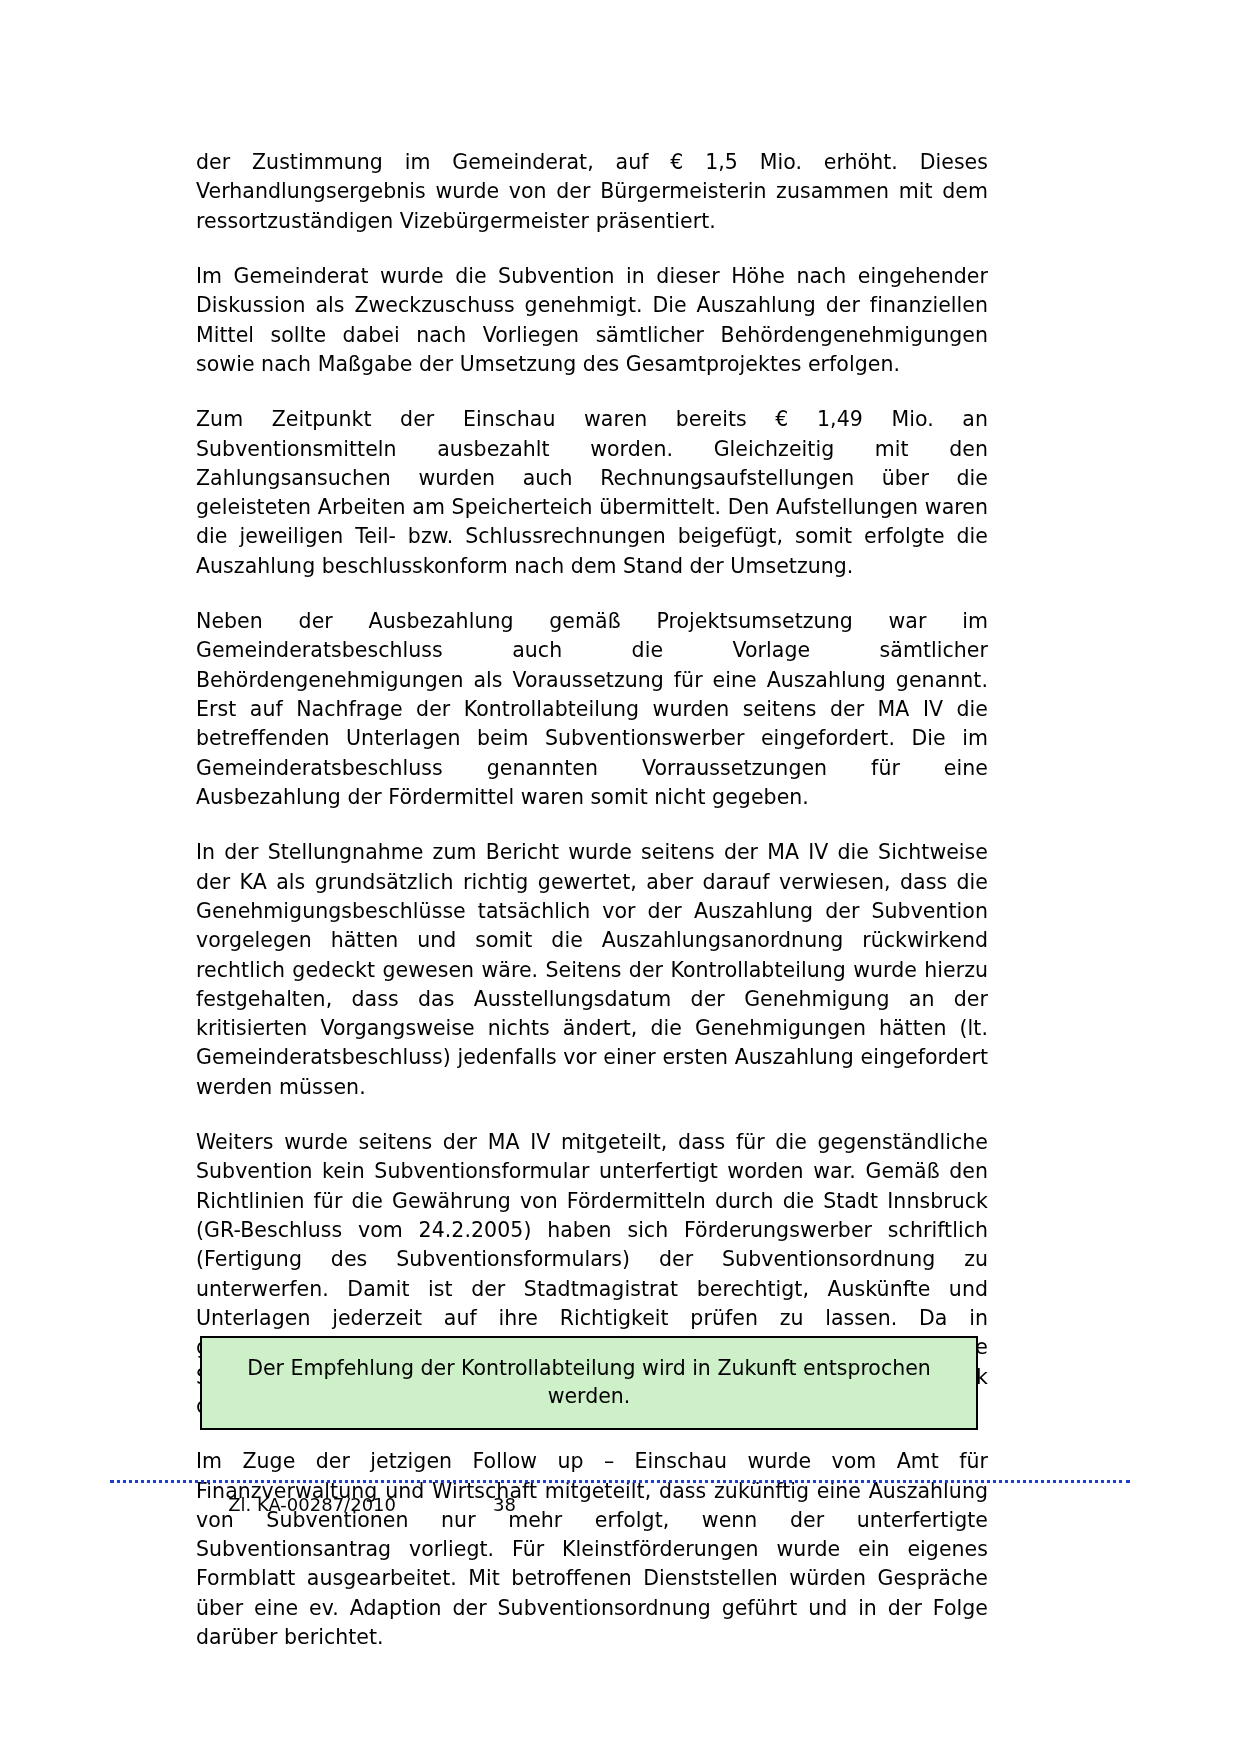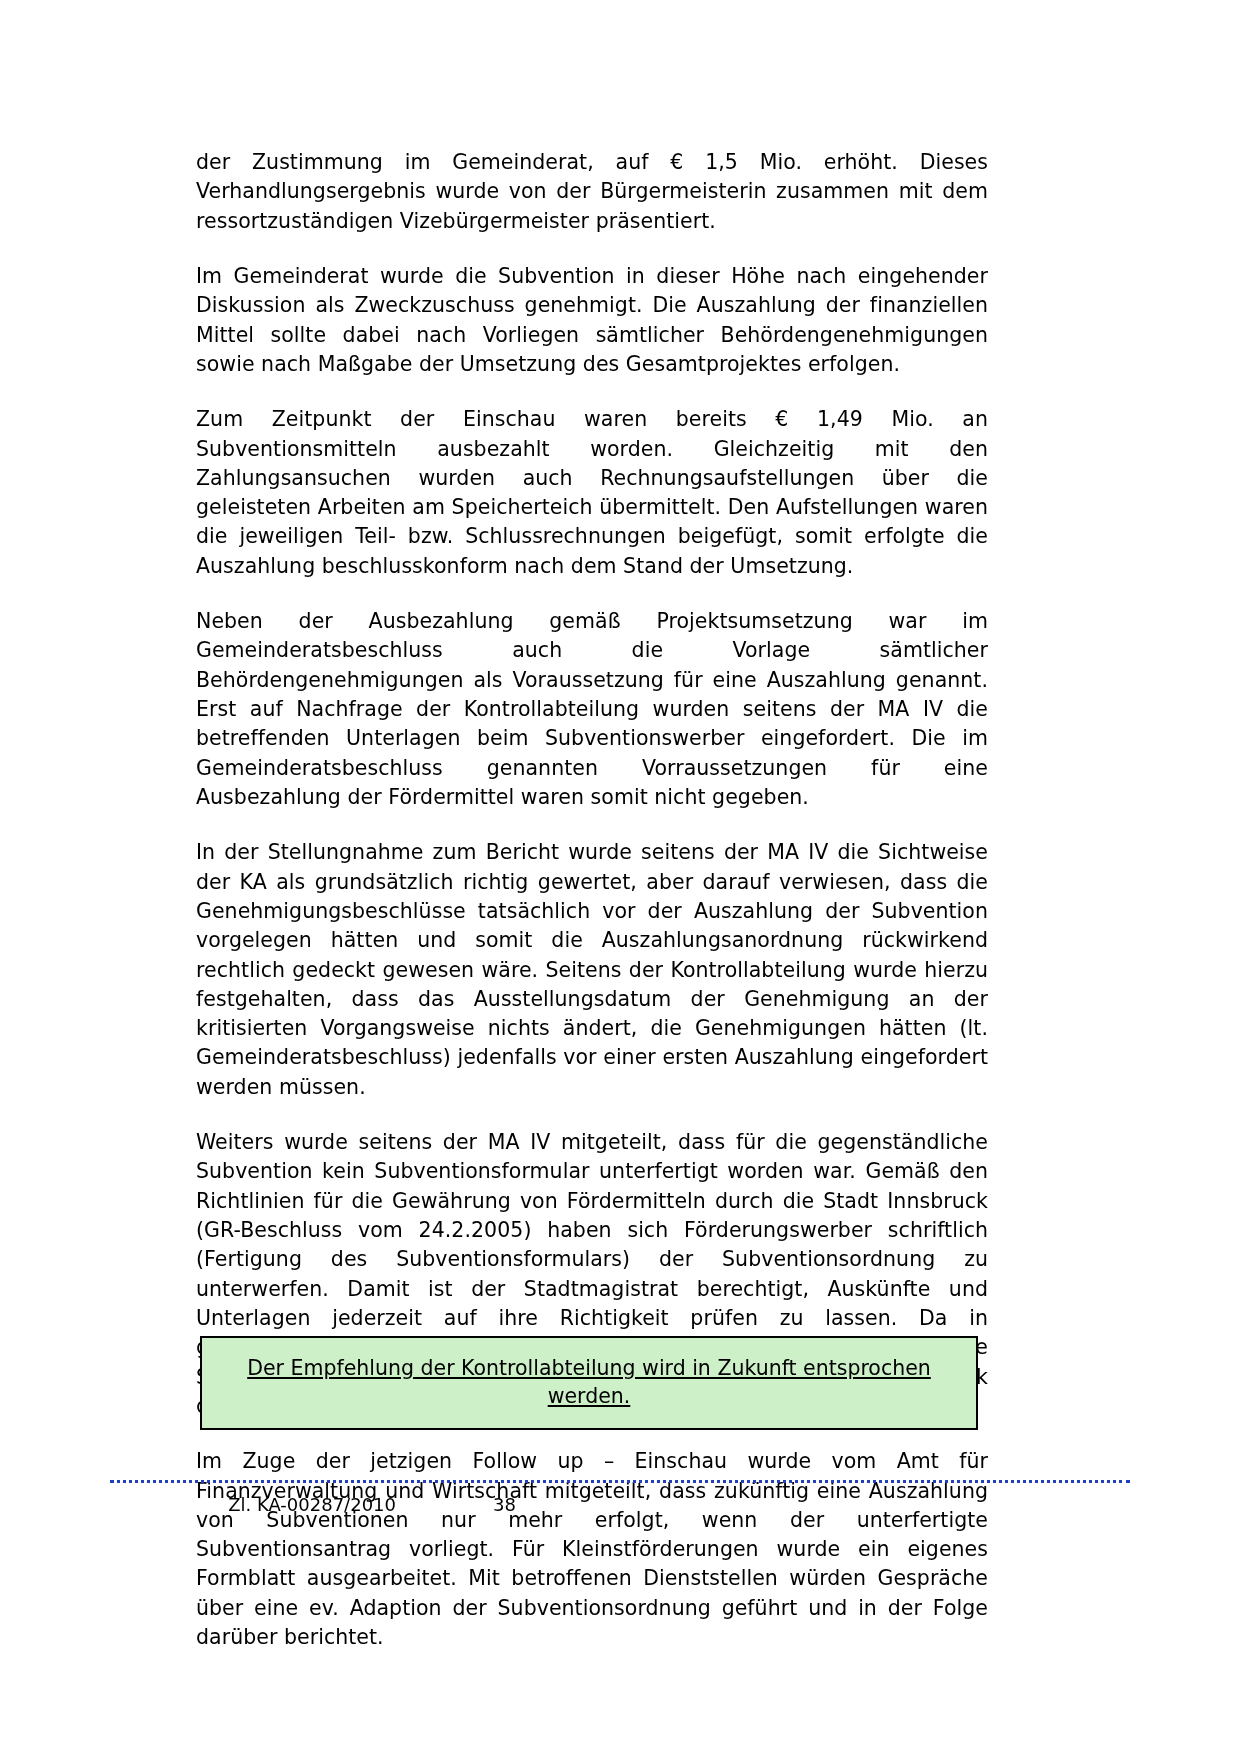--- a/index.html
+++ b/index.html
@@ -46,21 +46,20 @@
     left: 200px;
     top: 1336px;
     width: 778px;
     box-sizing: border-box;
     background: #cdf0c8;
     border: 2px solid #000000;
     padding: 17px 10px 18px 10px;
     text-align: center;
     font-size: 20.5px;
     line-height: 1.35;
-    text-decoration: underline;
   }
   .footer-rule {
     position: absolute;
     left: 110px;
     top: 1480px;
     width: 1020px;
     border-top: 3px dotted #1f3fbf;
   }
   .footer {
     position: absolute;

